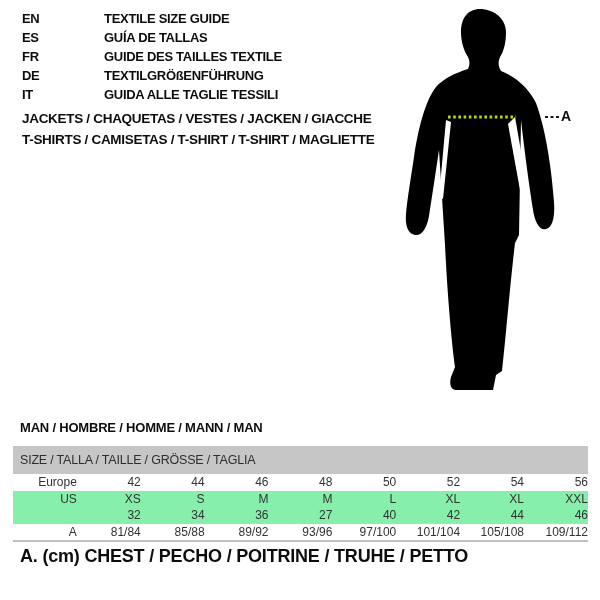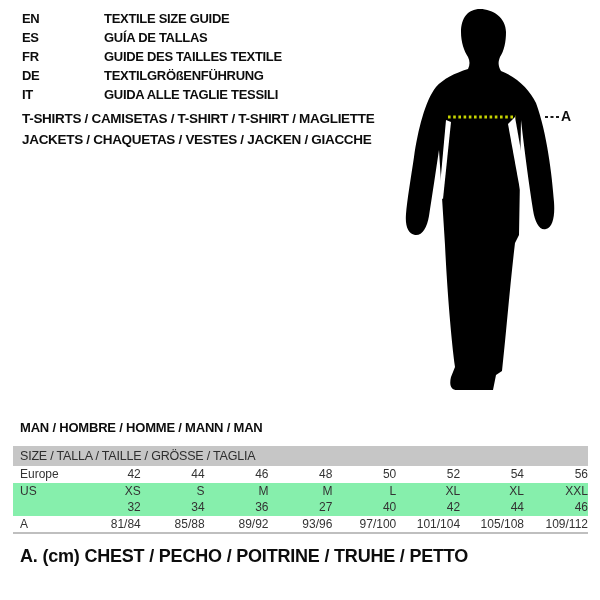--- a/index.html
+++ b/index.html
@@ -23,27 +23,27 @@
   }
   
   .section-title{position:absolute;left:20px;top:420px;font-size:13px;font-weight:bold;letter-spacing:-0.2px;color:#0d0d0d;white-space:nowrap;}
   
   .size-table{
     position:absolute;left:13px;top:446px;width:575px;
     border-collapse:collapse;table-layout:fixed;
     border-bottom:2px solid #bfbfbf;
   }
   .size-table th{
-    background:#c6c6c6;height:20px;font-size:12.5px;font-weight:normal;color:#2e2e2e;
+    background:#c6c6c6;height:28px;font-size:12.5px;font-weight:normal;color:#2e2e2e;
     text-align:left;padding:0 0 0 7px;letter-spacing:-0.2px;white-space:nowrap;
   }
   .size-table td{
     height:16.5px;font-size:12px;color:#333;text-align:right;padding:0;white-space:nowrap;
   }
-  .size-table td.rowlabel{text-align:left;padding-left:7px;width:68px;}
+  .size-table td.rowlabel{text-align:right;padding-left:7px;width:68px;}
   .size-table tr.shaded td{background:#86efac;}
   
   .footnote{position:absolute;left:20px;top:546px;font-size:18px;font-weight:bold;letter-spacing:-0.2px;color:#0d0d0d;white-space:nowrap;}
 </style>
 </head>
 <body>
 
 <div class="canvas">
 
   <div class="lang-list">
@@ -63,22 +63,22 @@
       <span class="lang-code">DE</span>
       <span class="lang-title">TEXTILGRÖßENFÜHRUNG</span>
     </div>
     <div class="lang-row">
       <span class="lang-code">IT</span>
       <span class="lang-title">GUIDA ALLE TAGLIE TESSILI</span>
     </div>
   </div>
 
   <div class="categories">
+    <div class="category-line">JACKETS / CHAQUETAS / VESTES / JACKEN / GIACCHE</div>
     <div class="category-line">T-SHIRTS / CAMISETAS / T-SHIRT / T-SHIRT / MAGLIETTE</div>
-    <div class="category-line">JACKETS / CHAQUETAS / VESTES / JACKEN / GIACCHE</div>
   </div>
 
   <div class="figure-wrap">
     <svg width="160" height="390" viewBox="0 0 160 390">
 
       <path fill="#000000" d="
         M77 4
         C65 4 58 13 58 27
         C58 37 61 46 65 52
         C67 56 67 60 65 64

